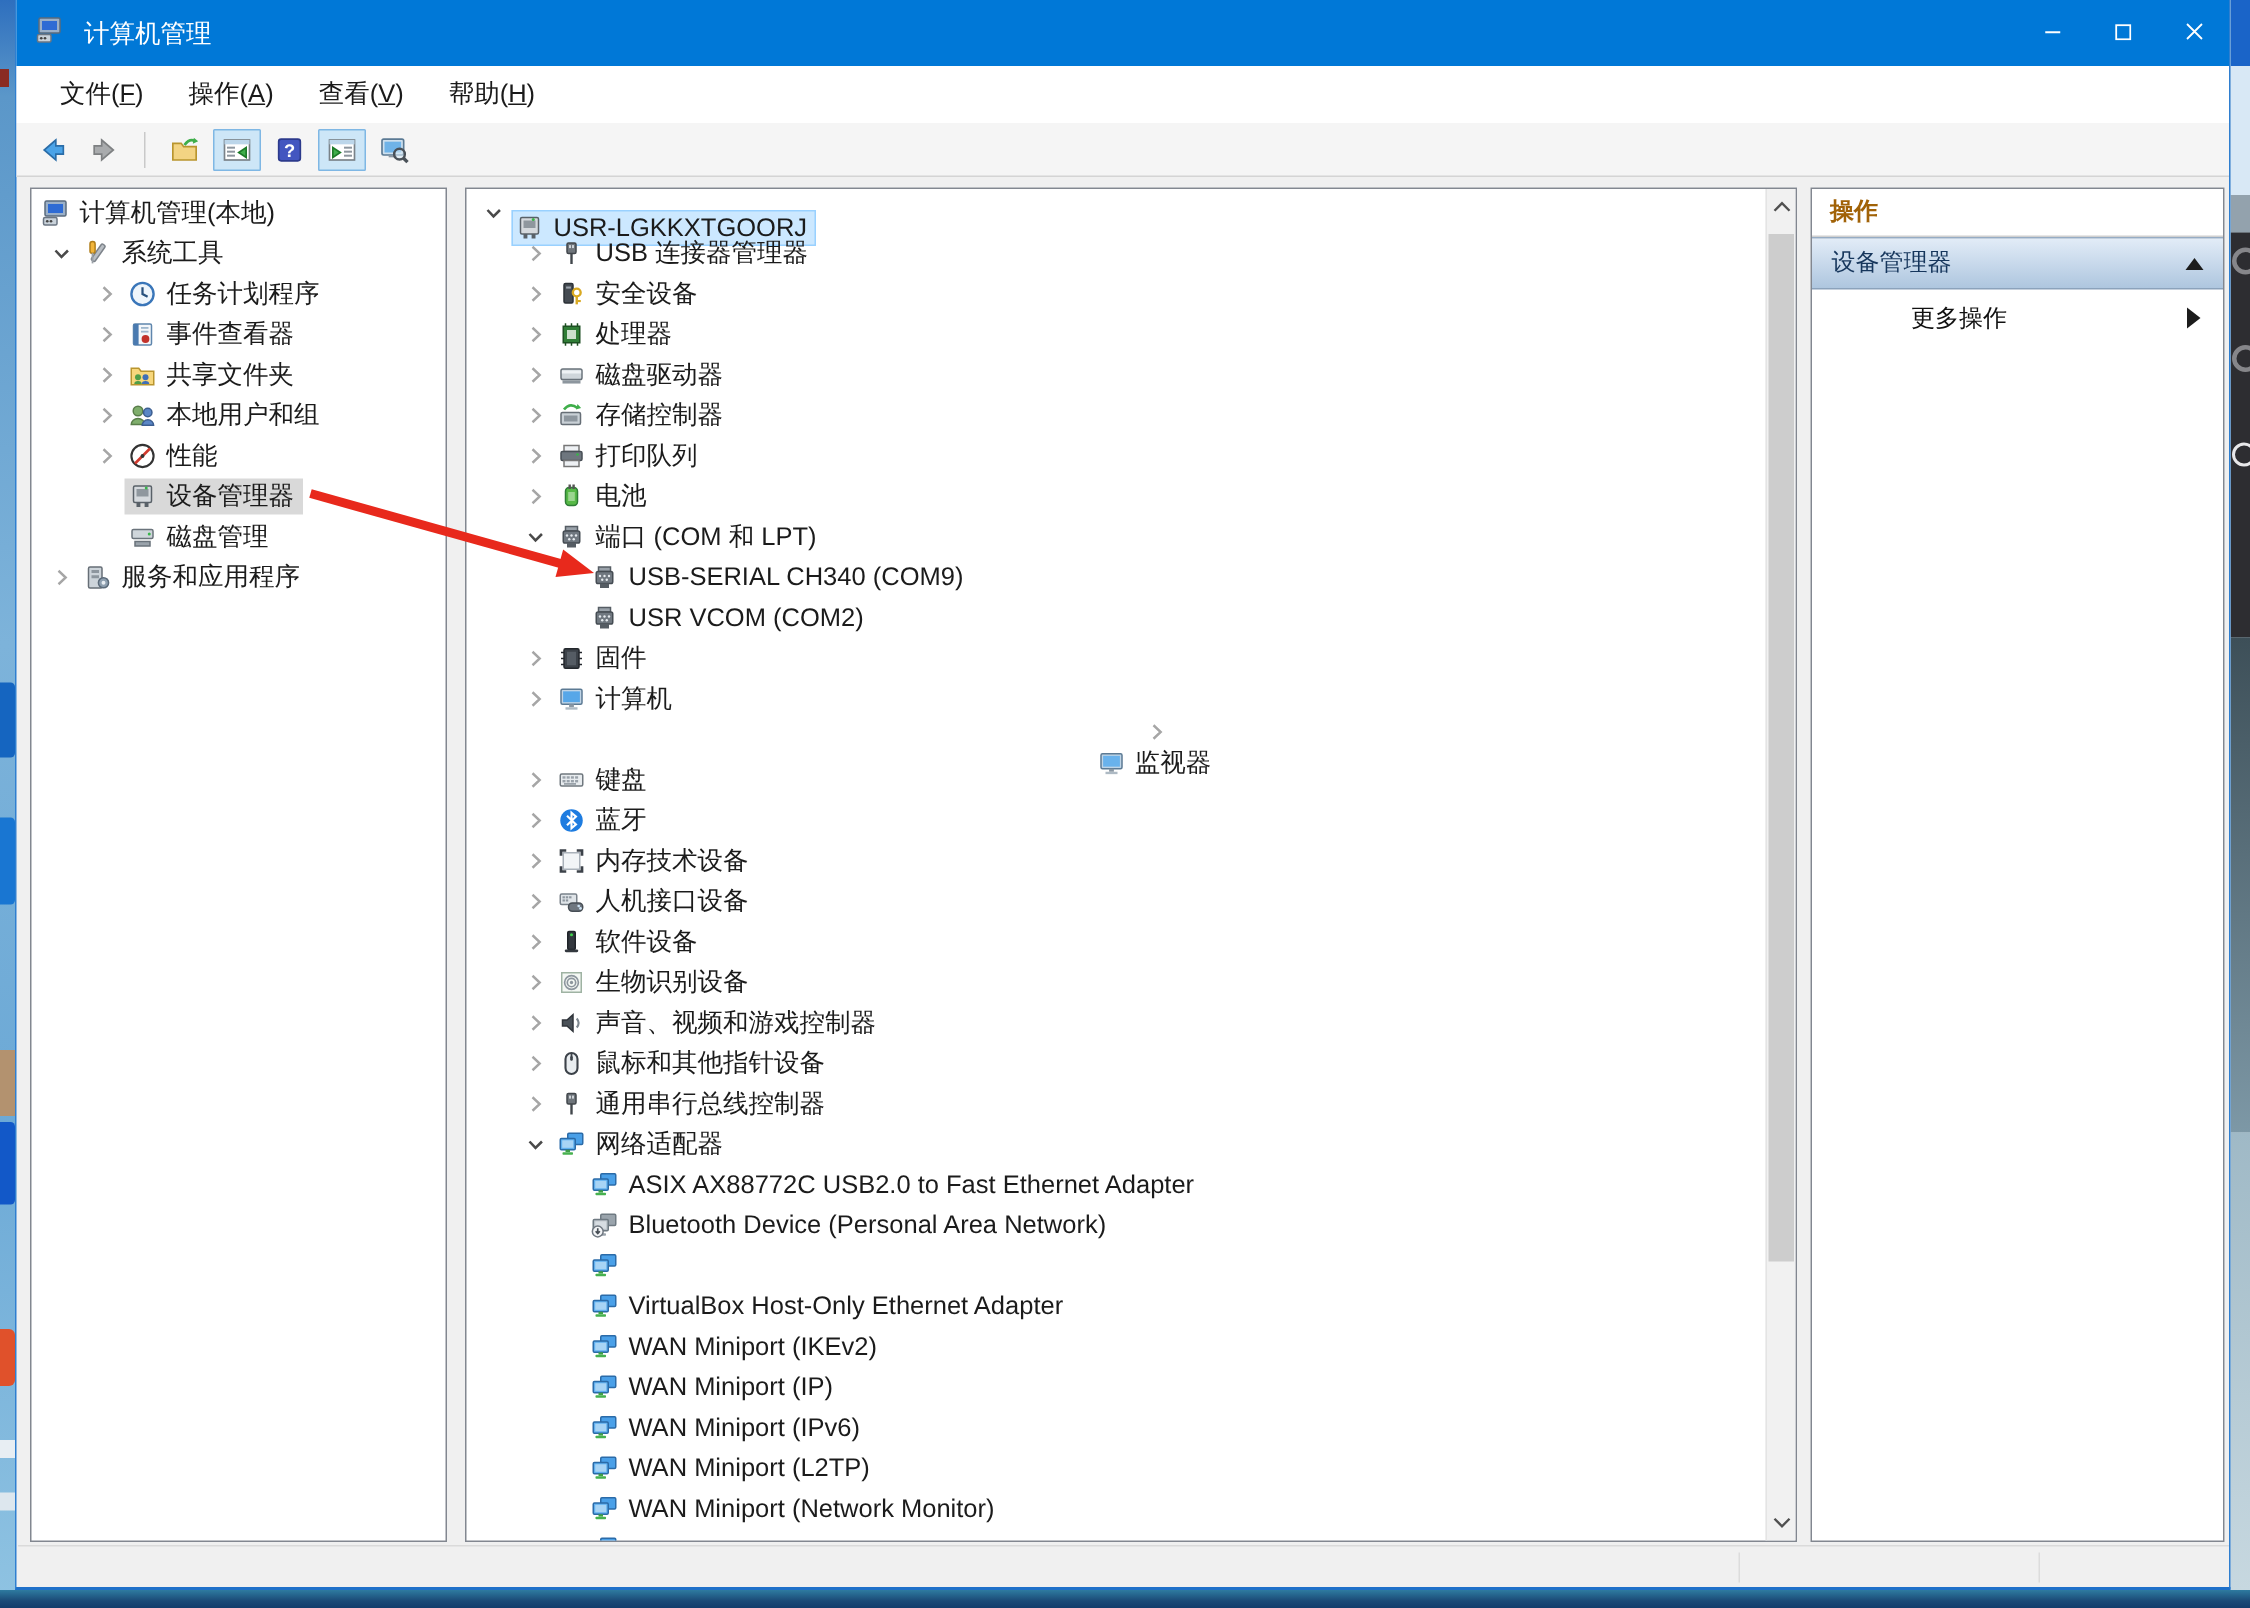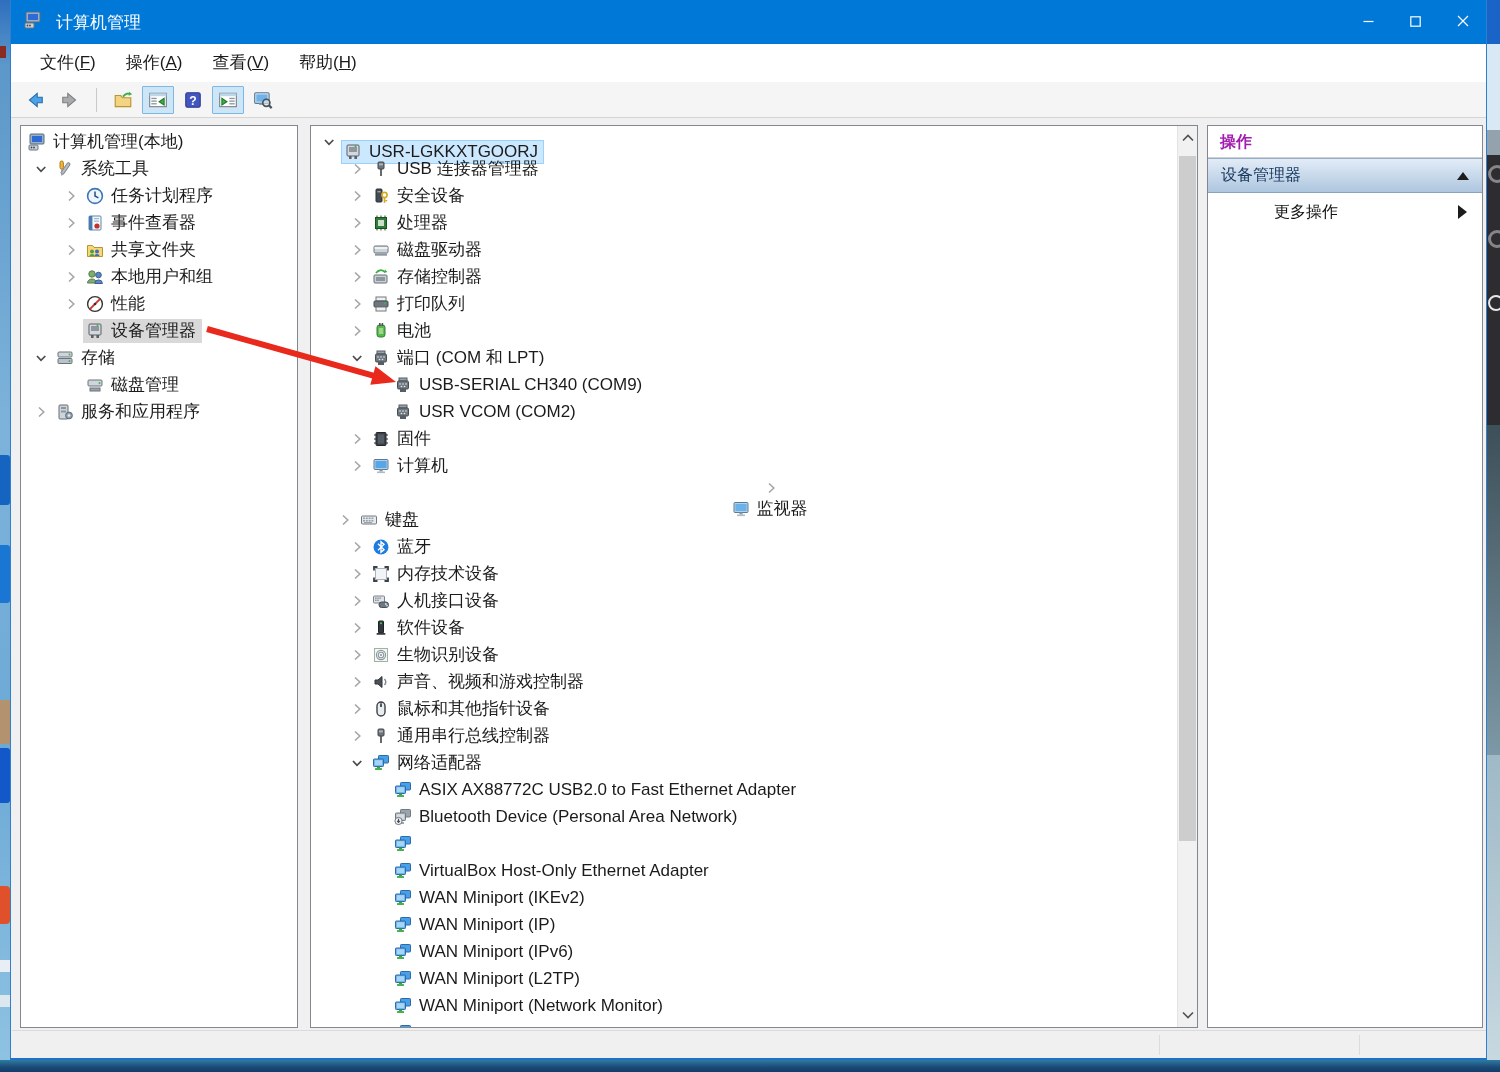--- a/index.html
+++ b/index.html
@@ -78,21 +78,21 @@
   .ic{width:18px;height:18px;flex:none;margin-right:7px;display:flex;}
   .lbl{line-height:20px;}
 
   .scrollbar{position:absolute;top:0;right:0;bottom:0;width:20px;background:#f1f1f1;border-left:1px solid #e4e4e4;box-sizing:border-box;}
   .sb-btn{position:absolute;left:0;width:19px;height:24px;display:flex;align-items:center;justify-content:center;}
   .sb-btn.up{top:0;}
   .sb-btn.down{bottom:0;}
   .sb-thumb{position:absolute;left:1px;width:17px;top:30px;height:685px;background:#cdcdcd;}
 
   .actions-header{height:31px;line-height:31px;padding-left:12px;font-weight:bold;font-size:16px;
-    color:#a21caf;border-bottom:1px solid #d0d0d0;}
+    color:#a16207;border-bottom:1px solid #d0d0d0;}
   .actions-band{height:33px;display:flex;align-items:center;padding:0 13px;font-size:16px;color:#16365c;
     background:linear-gradient(#e2ecf7,#aec6df);border-top:1px solid #96acc4;border-bottom:1px solid #8ba2bb;}
   .actions-band .band-lbl{flex:1;}
   .tri-up{width:0;height:0;border-left:6px solid transparent;border-right:6px solid transparent;border-bottom:8px solid #1c1c1c;}
   .more-actions{height:38px;display:flex;align-items:center;padding:0 15px 0 66px;font-size:16px;color:#111;}
   .more-actions .ma-lbl{flex:1;}
   .tri-right{width:0;height:0;border-top:7px solid transparent;border-bottom:7px solid transparent;border-left:9px solid #1c1c1c;}
 
   .statusbar{position:absolute;left:1px;top:1030px;width:1474px;height:28px;background:#f0f0f0;border-top:1px solid #dadada;box-sizing:border-box;}
   .statusbar .sep{position:absolute;top:4px;width:1px;height:20px;background:#dcdcdc;}
@@ -372,38 +372,20 @@
                     <rect x="3" y="2" width="12" height="11" rx="1" fill="#d5d9dd" stroke="#596168"></rect>
                     <rect x="5" y="4" width="8" height="5" fill="#8f979e"></rect>
                     <circle cx="11.5" cy="3.3" r="1" fill="#39b54a"></circle>
                     <rect x="5" y="13" width="2.6" height="3" fill="#596168"></rect>
                     <rect x="10.4" y="13" width="2.6" height="3" fill="#596168"></rect>
                   </svg>
                 </span>
                 <span class="lbl">设备管理器</span>
               </span>
             </div>
-            <div class="row" style="padding-left: 8px;">
-              <span class="chev">
-                <svg width="16" height="16" viewBox="0 0 16 16">
-                  <path d="M4 6 L8 10.3 L12.3 6" fill="none" stroke="#4a4a4a" stroke-width="1.7"></path>
-                </svg>
-              </span>
-              <span class="row-core">
-                <span class="ic">
-                  <svg width="18" height="18" viewBox="0 0 18 18">
-                    <rect x="2" y="3" width="14" height="5" rx="1" fill="#cfd6db" stroke="#6a737b"></rect>
-                    <rect x="2" y="9.5" width="14" height="5" rx="1" fill="#b9c2c9" stroke="#6a737b"></rect>
-                    <circle cx="13.5" cy="5.5" r="0.9" fill="#39b54a"></circle>
-                    <circle cx="13.5" cy="12" r="0.9" fill="#39b54a"></circle>
-                  </svg>
-                </span>
-                <span class="lbl">存储</span>
-              </span>
-            </div>
             <div class="row" style="padding-left: 38px;">
               <span class="chev"></span>
               <span class="row-core">
                 <span class="ic">
                   <svg width="18" height="18" viewBox="0 0 18 18">
                     <rect x="2" y="4" width="14" height="6" rx="1" fill="#cfd6db" stroke="#6a737b"></rect>
                     <circle cx="13.5" cy="7" r="1" fill="#39b54a"></circle>
                     <rect x="4" y="12" width="10" height="3" fill="#9aa3ab" stroke="#6a737b"></rect>
                   </svg>
                 </span>
@@ -702,21 +684,21 @@
                   <svg width="18" height="18" viewBox="0 0 18 18">
                     <rect x="2" y="2.5" width="14" height="10" rx="1" fill="#bfd4e6" stroke="#5c7a94"></rect>
                     <rect x="3.4" y="3.9" width="11.2" height="7.2" fill="#69b2ec"></rect>
                     <rect x="7.4" y="12.5" width="3.2" height="2" fill="#8a97a3"></rect>
                     <rect x="5" y="14.5" width="8" height="1.6" fill="#aebac4"></rect>
                   </svg>
                 </span>
                 <span class="lbl">监视器</span>
               </span>
             </div>
-            <div class="row" style="padding-left: 22px; font-family: Liberation Serif, serif;">
+            <div class="row" style="padding-left: 34px; font-family: Liberation Serif, serif;">
               <span class="chev">
                 <svg width="16" height="16" viewBox="0 0 16 16">
                   <path d="M6 3.5 L10.8 8 L6 12.5" fill="none" stroke="#a6a6a6" stroke-width="1.6"></path>
                 </svg>
               </span>
               <span class="row-core">
                 <span class="ic">
                   <svg width="18" height="18" viewBox="0 0 18 18">
                     <rect x="1.5" y="5" width="15" height="8" rx="1" fill="#e8ecef" stroke="#70787f"></rect>
                     <g fill="#9aa2aa">

